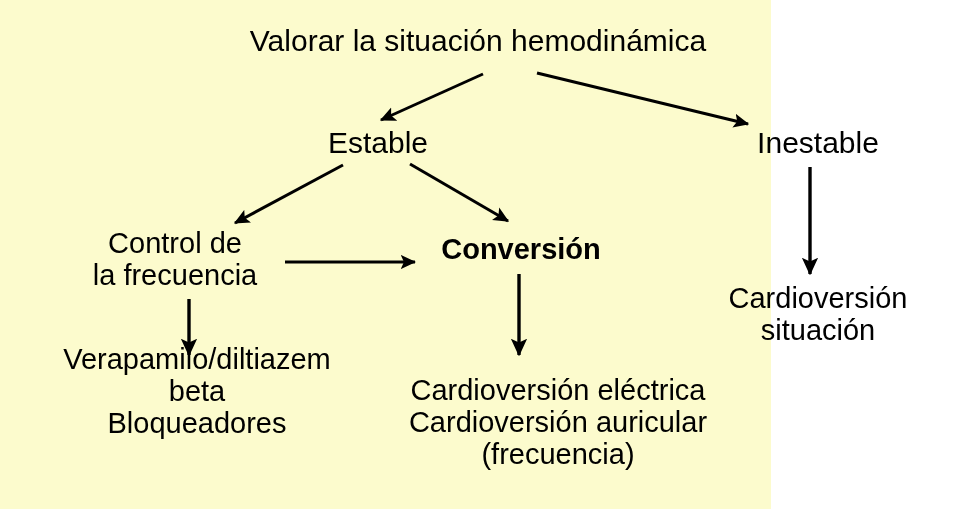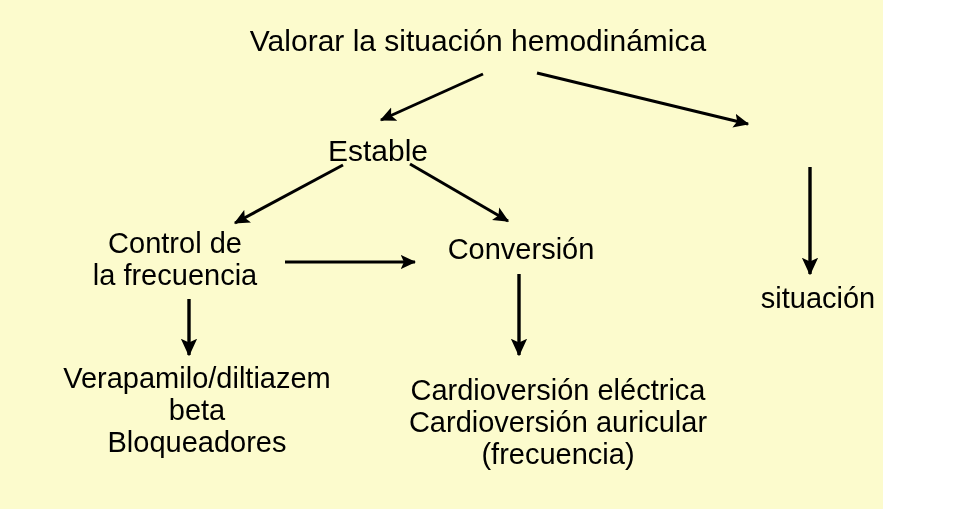--- a/index.html
+++ b/index.html
@@ -8,21 +8,21 @@
     padding: 0;
   }
   body {
     width: 961px;
     height: 509px;
     overflow: hidden;
     font-family: "Liberation Sans", sans-serif;
   }
   #diagram {
     position: relative;
-    width: 883px;
+    width: 771px;
     height: 509px;
     background: #fcfbcd;
   }
   #edges {
     position: absolute;
     left: 0;
     top: 0;
     width: 961px;
     height: 509px;
     pointer-events: none;
@@ -32,26 +32,26 @@
     text-align: center;
     color: #000000;
     line-height: 1.10;
     white-space: nowrap;
     transform: translateX(-50%);
   }
   .node .line {
     display: block;
   }
   #node-title      { left: 478px; top: 24px;  font-size: 30px; }
-  #node-estable    { left: 378px; top: 126px; font-size: 30px; margin-top: 8px; }
+  #node-estable    { left: 378px; top: 126px; font-size: 30px; }
   #node-inestable  { left: 818px; top: 126px; font-size: 30px; }
   #node-control    { left: 175px; top: 228px; font-size: 29px; }
-  #node-conversion { left: 521px; top: 234px; font-size: 29px; }
+  #node-conversion { left: 521px; top: 234px; font-size: 29px; font-weight: bold; }
   #node-cardio-der { left: 818px; top: 283px; font-size: 29px; }
-  #node-verapamilo { left: 197px; top: 363px; font-size: 29px; }
+  #node-verapamilo { left: 197px; top: 344px; font-size: 29px; }
   #node-cardio-cen { left: 558px; top: 363px; font-size: 29px; margin-top: 12px; }
 </style>
 </head>
 <body>
 
 <div id="diagram">
 
   <svg id="edges" viewBox="0 0 961 509" width="961" height="509">
     <defs>
       <marker id="arrowhead" viewBox="0 0 10 10" refX="9.2" refY="5" markerWidth="5.2" markerHeight="5.2" orient="auto-start-reverse">
@@ -77,31 +77,35 @@
   </svg>
 
   <div class="node" id="node-title">
     <span class="line">Valorar la situación hemodinámica</span>
   </div>
 
   <div class="node" id="node-estable">
     <span class="line">Estable</span>
   </div>
 
+  <div class="node" id="node-inestable">
+    <span class="line">Inestable</span>
+  </div>
 
   <div class="node" id="node-control">
     <span class="line">Control de</span>
     <span class="line">la frecuencia</span>
   </div>
 
   <div class="node" id="node-conversion">
     <span class="line">Conversión</span>
   </div>
 
   <div class="node" id="node-cardio-der">
+    <span class="line">Cardioversión</span>
     <span class="line">situación</span>
   </div>
 
   <div class="node" id="node-verapamilo">
     <span class="line">Verapamilo/diltiazem</span>
     <span class="line">beta</span>
     <span class="line">Bloqueadores</span>
   </div>
 
   <div class="node" id="node-cardio-cen">

